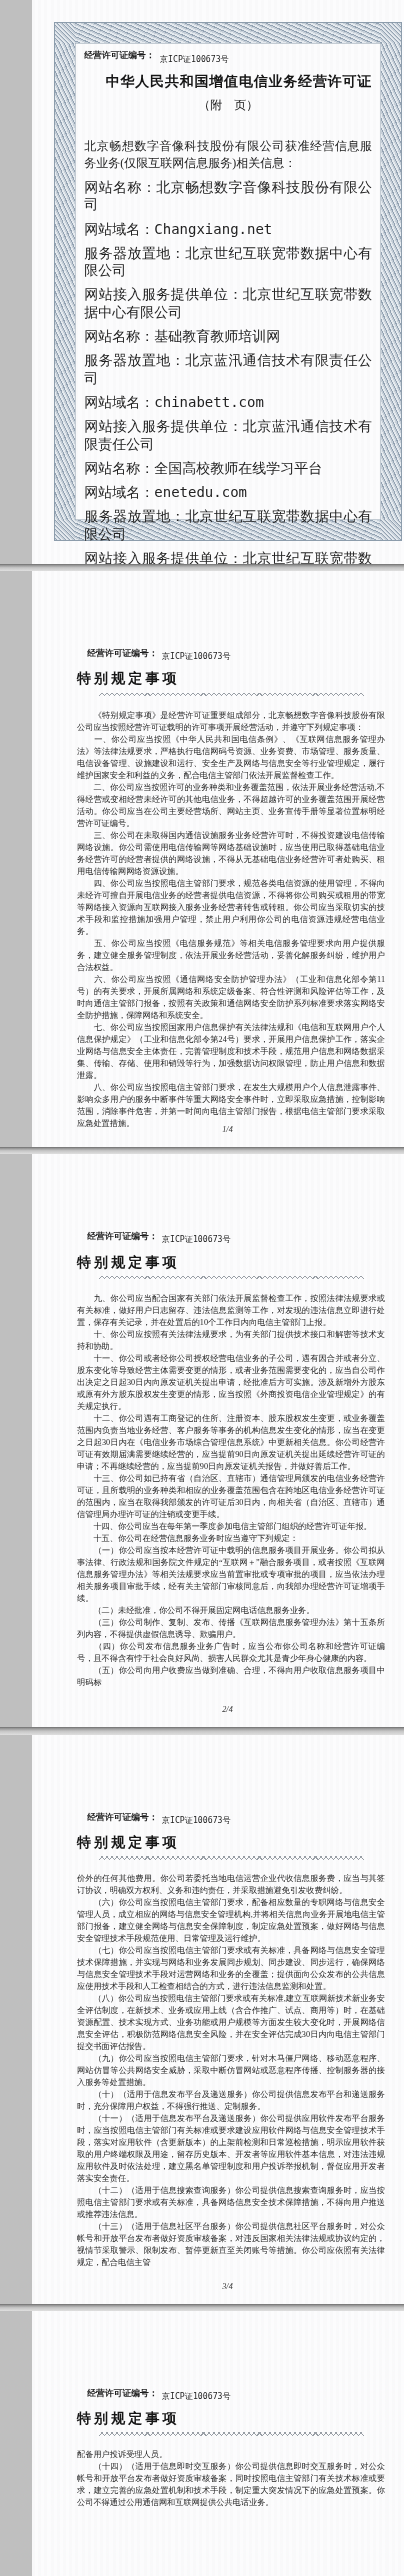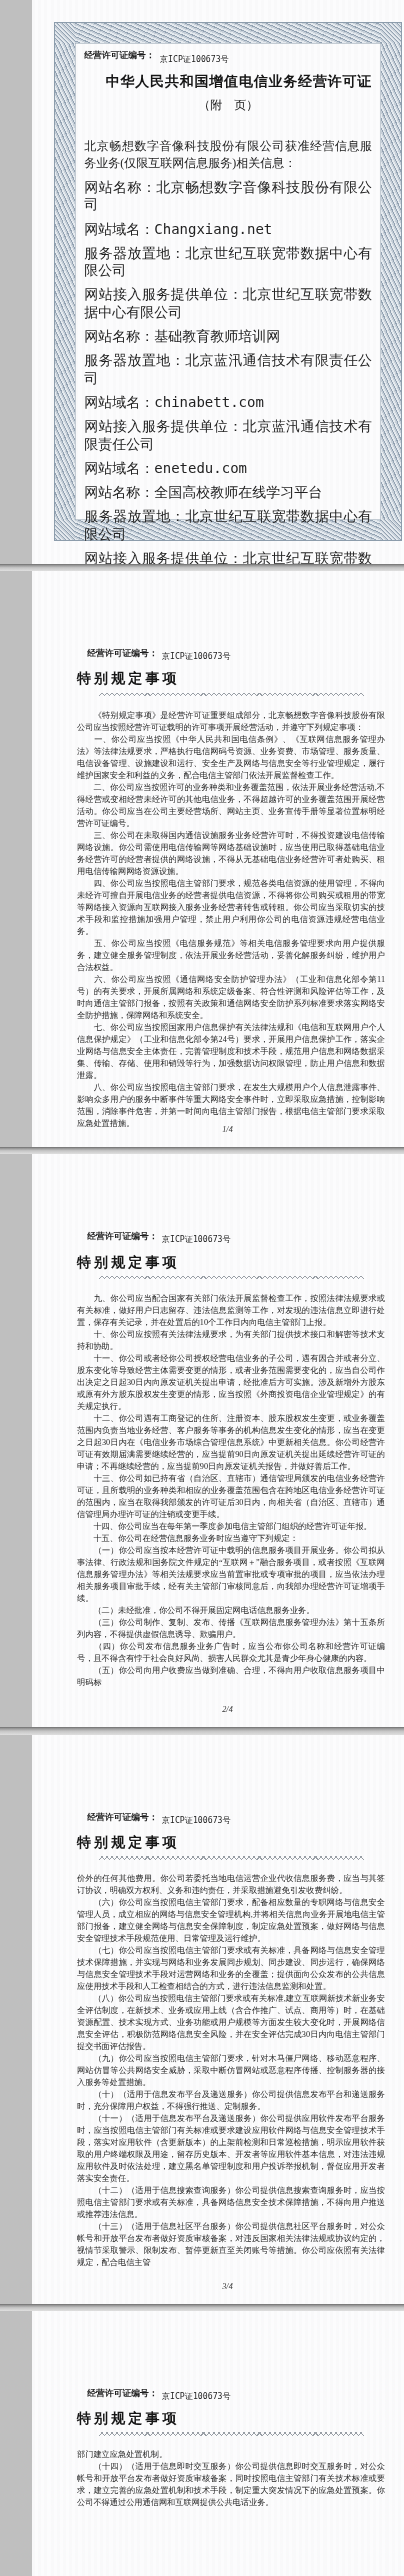--- a/index.html
+++ b/index.html
@@ -75,23 +75,23 @@
             <p class="entry"><span class="entry-label">网站接入服务提供单位：</span><span class="entry-value">北京世纪互联宽带数据中心有限公司</span></p>
 
             <p class="entry"><span class="entry-label">网站名称：</span><span class="entry-value">基础教育教师培训网</span></p>
 
             <p class="entry"><span class="entry-label">服务器放置地：</span><span class="entry-value">北京蓝汛通信技术有限责任公司</span></p>
 
             <p class="entry"><span class="entry-label">网站域名：</span><span class="entry-value">chinabett.com</span></p>
 
             <p class="entry"><span class="entry-label">网站接入服务提供单位：</span><span class="entry-value">北京蓝汛通信技术有限责任公司</span></p>
 
+            <p class="entry"><span class="entry-label">网站名称：</span><span class="entry-value">全国高校教师在线学习平台</span></p>
+
             <p class="entry"><span class="entry-label">网站域名：</span><span class="entry-value">enetedu.com</span></p>
-
-            <p class="entry"><span class="entry-label">网站名称：</span><span class="entry-value">全国高校教师在线学习平台</span></p>
 
             <p class="entry"><span class="entry-label">服务器放置地：</span><span class="entry-value">北京世纪互联宽带数据中心有限公司</span></p>
 
             <p class="entry"><span class="entry-label">网站接入服务提供单位：</span><span class="entry-value">北京世纪互联宽带数据中心有限公司</span></p>
           </div>
       </div>
     </div>
   </section>
 
   <div class="page-sep"></div>
@@ -173,20 +173,20 @@
 
   <section class="page page-prov h5">
     <div class="prov-header">
       <span class="prov-lic-label">经营许可证编号：</span>
       <span class="prov-lic-value">京ICP证100673号</span>
     </div>
     <h2 class="prov-title">特别规定事项</h2>
     <div class="wavy"></div>
     <div class="prov-body">
 
-    <p class="para">部门建立应急处置机制。</p>
+    <p class="para">配备用户投诉受理人员。</p>
         <p class="para">　　（十四）（适用于信息即时交互服务）你公司提供信息即时交互服务时，对公众帐号和开放平台发布者做好资质审核备案，同时按照电信主管部门有关技术标准或要求，建立完善的应急处置机制和技术手段，制定重大突发情况下的应急处置预案。你公司不得通过公用通信网和互联网提供公共电话业务。</p>
       </div>
 
   </section>
 
 </div>
 
 
 </body></html>

